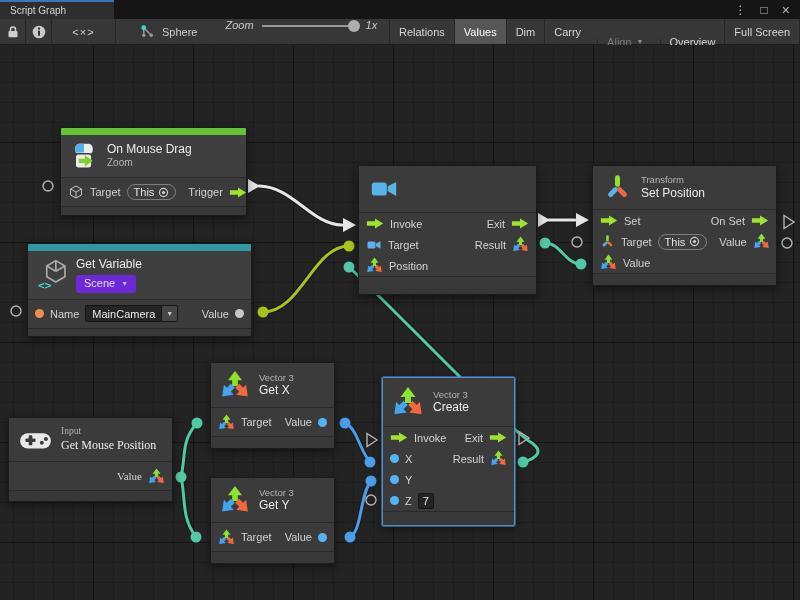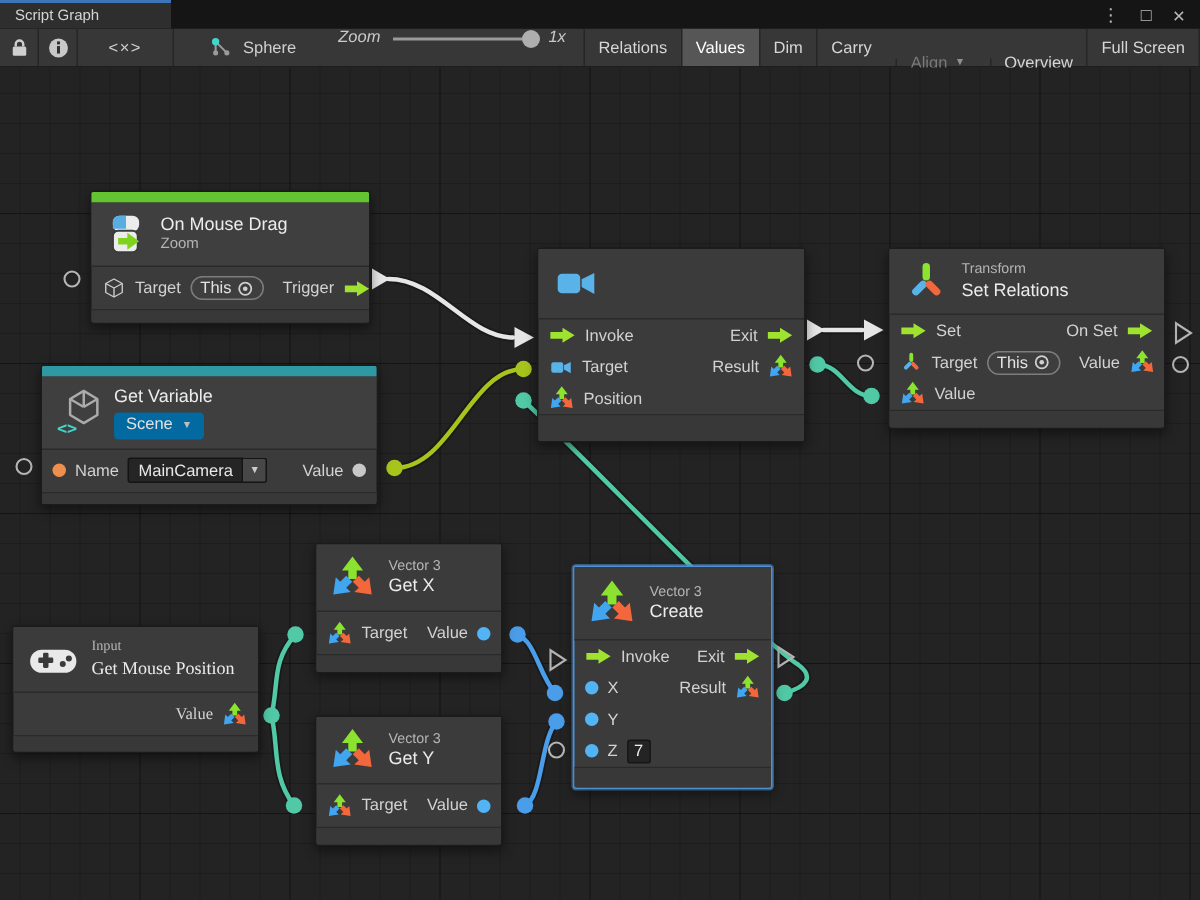--- a/index.html
+++ b/index.html
@@ -65,21 +65,21 @@
   .nfoot { height:12px; background:#383838; border-top:1px solid #2a2a2a; border-radius:0 0 2px 2px; }
   .pdot { width:9px; height:9px; border-radius:50%; flex:0 0 auto; }
   .pdot.blue { background:#52b4f5; } .pdot.orange { background:#ee8f4d; } .pdot.gray { background:#c8c8c8; }
   .chip { display:inline-flex; align-items:center; gap:4px; border:1px solid #7d7d7d; border-radius:9px;
           padding:1px 6px; font-size:11px; color:#e2e2e2; background:rgba(255,255,255,.02); }
   .vfield { background:#252525; border:1px solid #141414; border-radius:2px 0 0 2px; padding:1.5px 6px;
             font-size:11px; color:#e8e8e8; }
   .ddsq { background:#474747; border:1px solid #141414; border-left:none; border-radius:0 2px 2px 0;
           width:16px; align-self:stretch; display:flex; align-items:center; justify-content:center;
           font-size:7px; color:#cccccc; }
-  .scenechip { display:inline-flex; align-items:center; gap:6px; background:#0369a1; border-radius:3px;
+  .scenechip { display:inline-flex; align-items:center; gap:6px; background:#6d28d9; border-radius:3px;
                padding:2px 8px; font-size:11px; color:#e0e0e0; margin-top:3px; width:fit-content; }
   .scenechip .caret { font-size:7px; color:#bdbdbd; }
   .zfield { background:#242424; border:1px solid #161616; border-radius:2px; min-width:16px; height:16px;
             display:inline-flex; align-items:center; justify-content:center; padding:0 3px;
             font-size:11px; color:#f0f0f0; }
   .picon { flex:0 0 auto; display:flex; }
 
   
   .n-omd { left:60px;  top:82px;  width:187px; }  .n-omd .nfoot{height:9px;}
   .n-gv  { left:27px;  top:198px; width:225px; }  .n-gv  .nfoot{height:8px;}
@@ -381,21 +381,21 @@
 
     <div class="node n-sp">
       <div class="nhead" style="padding:7px 10px;">
         <span class="hicon">
           <svg width="29" height="29" viewBox="0 0 32 32">
               <use href="#tricon"></use>
             </svg>
           </span>
         <span class="htext">
           <span class="hcat">Transform</span>
-          <span class="htitle">Set Relations</span>
+          <span class="htitle">Set Position</span>
         </span>
       </div>
       <div class="row">
         <span class="picon">
           <svg width="18" height="11" viewBox="0 0 20 12">
               <use href="#flowarrow"></use>
             </svg>
           </span>
         <span>Set</span>
         <span class="sp"></span>

